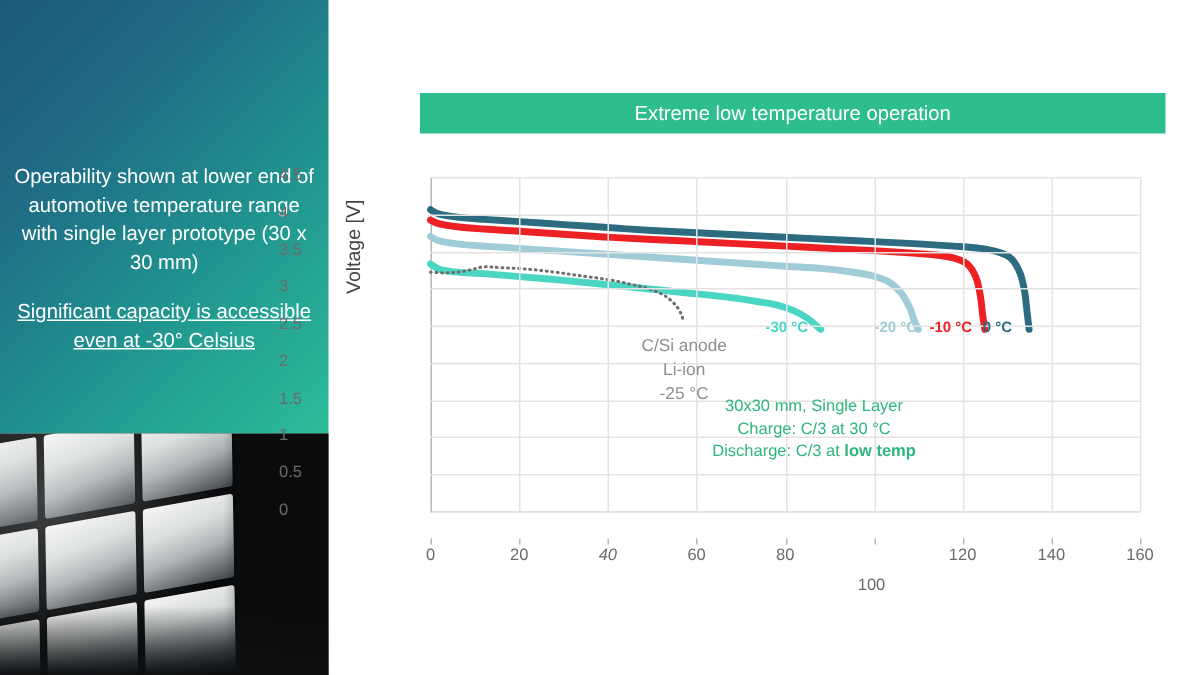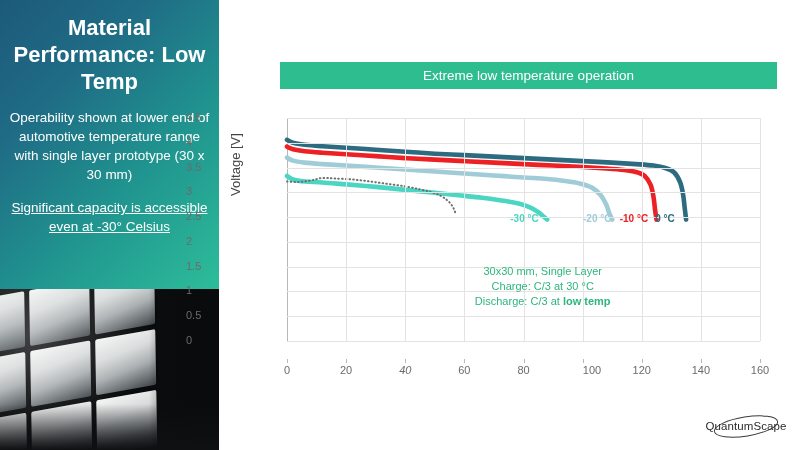--- a/index.html
+++ b/index.html
@@ -66,21 +66,20 @@
   #logo{position:absolute;left:700px;top:412px;width:92px;height:30px;}
   #logo-text{position:absolute;left:0;top:8px;width:92px;text-align:center;
       font-size:11.5px;color:#2b2b2b;letter-spacing:.1px;}
 </style>
 </head>
 <body>
 
 <div id="slide">
 
   <div id="left-panel">
-    <div id="panel-title">Material Performance: Low Temp</div>
     <div id="panel-body1">Operability shown at lower end of automotive temperature range with single layer prototype (30 x 30 mm)</div>
     <div id="panel-body2">Significant capacity is accessible even at -30°  Celsius</div>
   </div>
 
   <div id="photo">
     <div class="tray" id="tray">
         <div class="cell" style="left: 0px; top: 0px;"></div>
         <div class="cell" style="left: 66px; top: 0px;"></div>
         <div class="cell" style="left: 132px; top: 0px;"></div>
         <div class="cell" style="left: 0px; top: 60px;"></div>
@@ -138,42 +137,41 @@
         <div class="xtickmark" style="left: 118.25px;"></div>
         <div class="xtick" style="left: 98.25px; font-style: italic;">40</div>
         <div class="gl v" style="left: 177.375px;"></div>
         <div class="xtickmark" style="left: 177.375px;"></div>
         <div class="xtick" style="left: 157.375px;">60</div>
         <div class="gl v" style="left: 236.5px;"></div>
         <div class="xtickmark" style="left: 236.5px;"></div>
         <div class="xtick" style="left: 216.5px;">80</div>
         <div class="gl v" style="left: 295.625px;"></div>
         <div class="xtickmark" style="left: 295.625px;"></div>
-        <div class="xtick" style="left: 285px;">100</div>
+        <div class="xtick" style="left: 274px; margin-top: 20px;">100</div>
         <div class="gl v" style="left: 354.75px;"></div>
         <div class="xtickmark" style="left: 354.75px;"></div>
         <div class="xtick" style="left: 334.75px;">120</div>
         <div class="gl v" style="left: 413.875px;"></div>
         <div class="xtickmark" style="left: 413.875px;"></div>
         <div class="xtick" style="left: 393.875px;">140</div>
         <div class="gl v" style="left: 473px;"></div>
         <div class="xtickmark" style="left: 473px;"></div>
         <div class="xtick" style="left: 453px;">160</div>
       </div>
   <div class="curve-label" style="color: rgb(44, 107, 128); left: 423.137px; top: 112.589px;">0 °C</div>
       <div class="curve-label" style="color: rgb(237, 32, 36); left: 387.662px; top: 112.589px;">-10 °C</div>
       <div class="curve-label" style="color: rgb(159, 204, 214); left: 351px; top: 112.589px;">-20 °C</div>
       <div class="curve-label" style="color: rgb(75, 214, 196); left: 278.281px; top: 112.589px;">-30 °C</div>
+      <div id="note-liion" style="left: 182.119px; top: 123.058px; width: 84px;">
+        <div>C/Si anode</div>
+        <div>Li-ion</div>
+        <div>-25 °C</div>
+      </div>
       <div id="note-cond" style="left: 232.375px; top: 164.189px; width: 156.681px;">
         <div>30x30 mm, Single Layer</div>
         <div>Charge: C/3 at 30 °C</div>
         <div>Discharge: C/3 at <b>low temp</b></div>
       </div>
     </div>
 
-  <div id="logo">
-    <svg width="92" height="30" viewBox="0 0 92 30">
-      <ellipse cx="46" cy="14.5" rx="32" ry="9.5" transform="rotate(-9 46 14.5)" fill="none" stroke="#3a3a3a" stroke-width="1"></ellipse>
-    </svg>
-    <div id="logo-text">QuantumScape</div>
-  </div>
 
 </div>
 
 </body></html>

